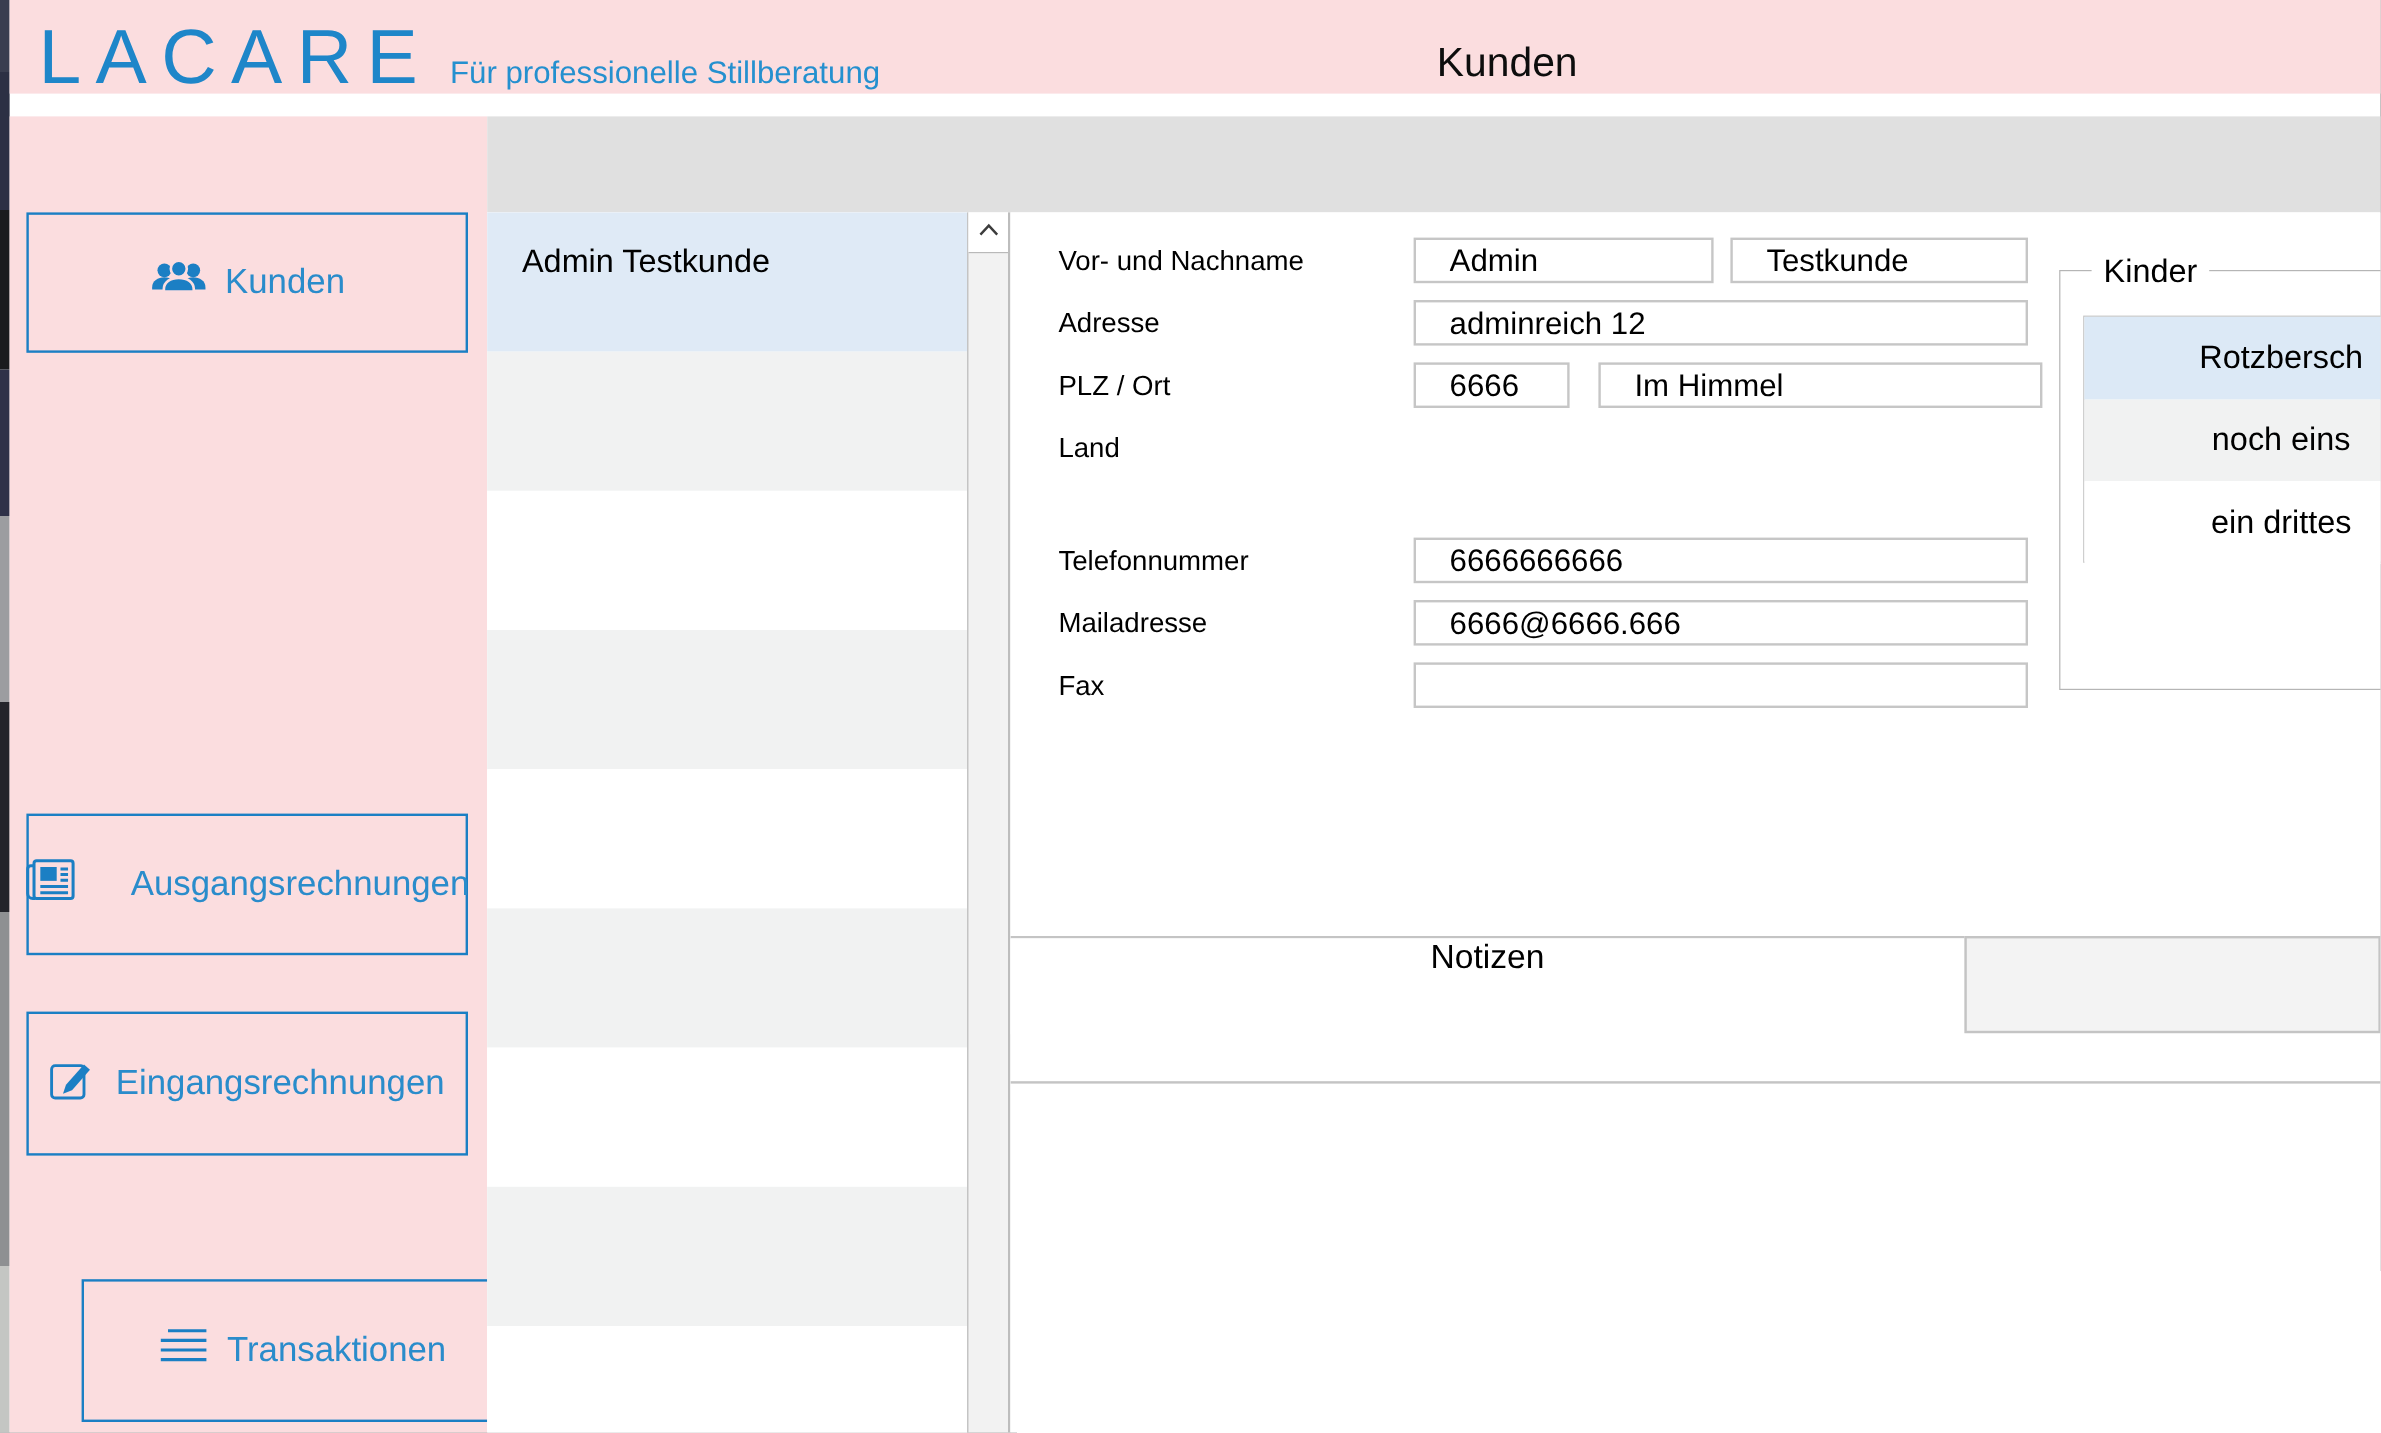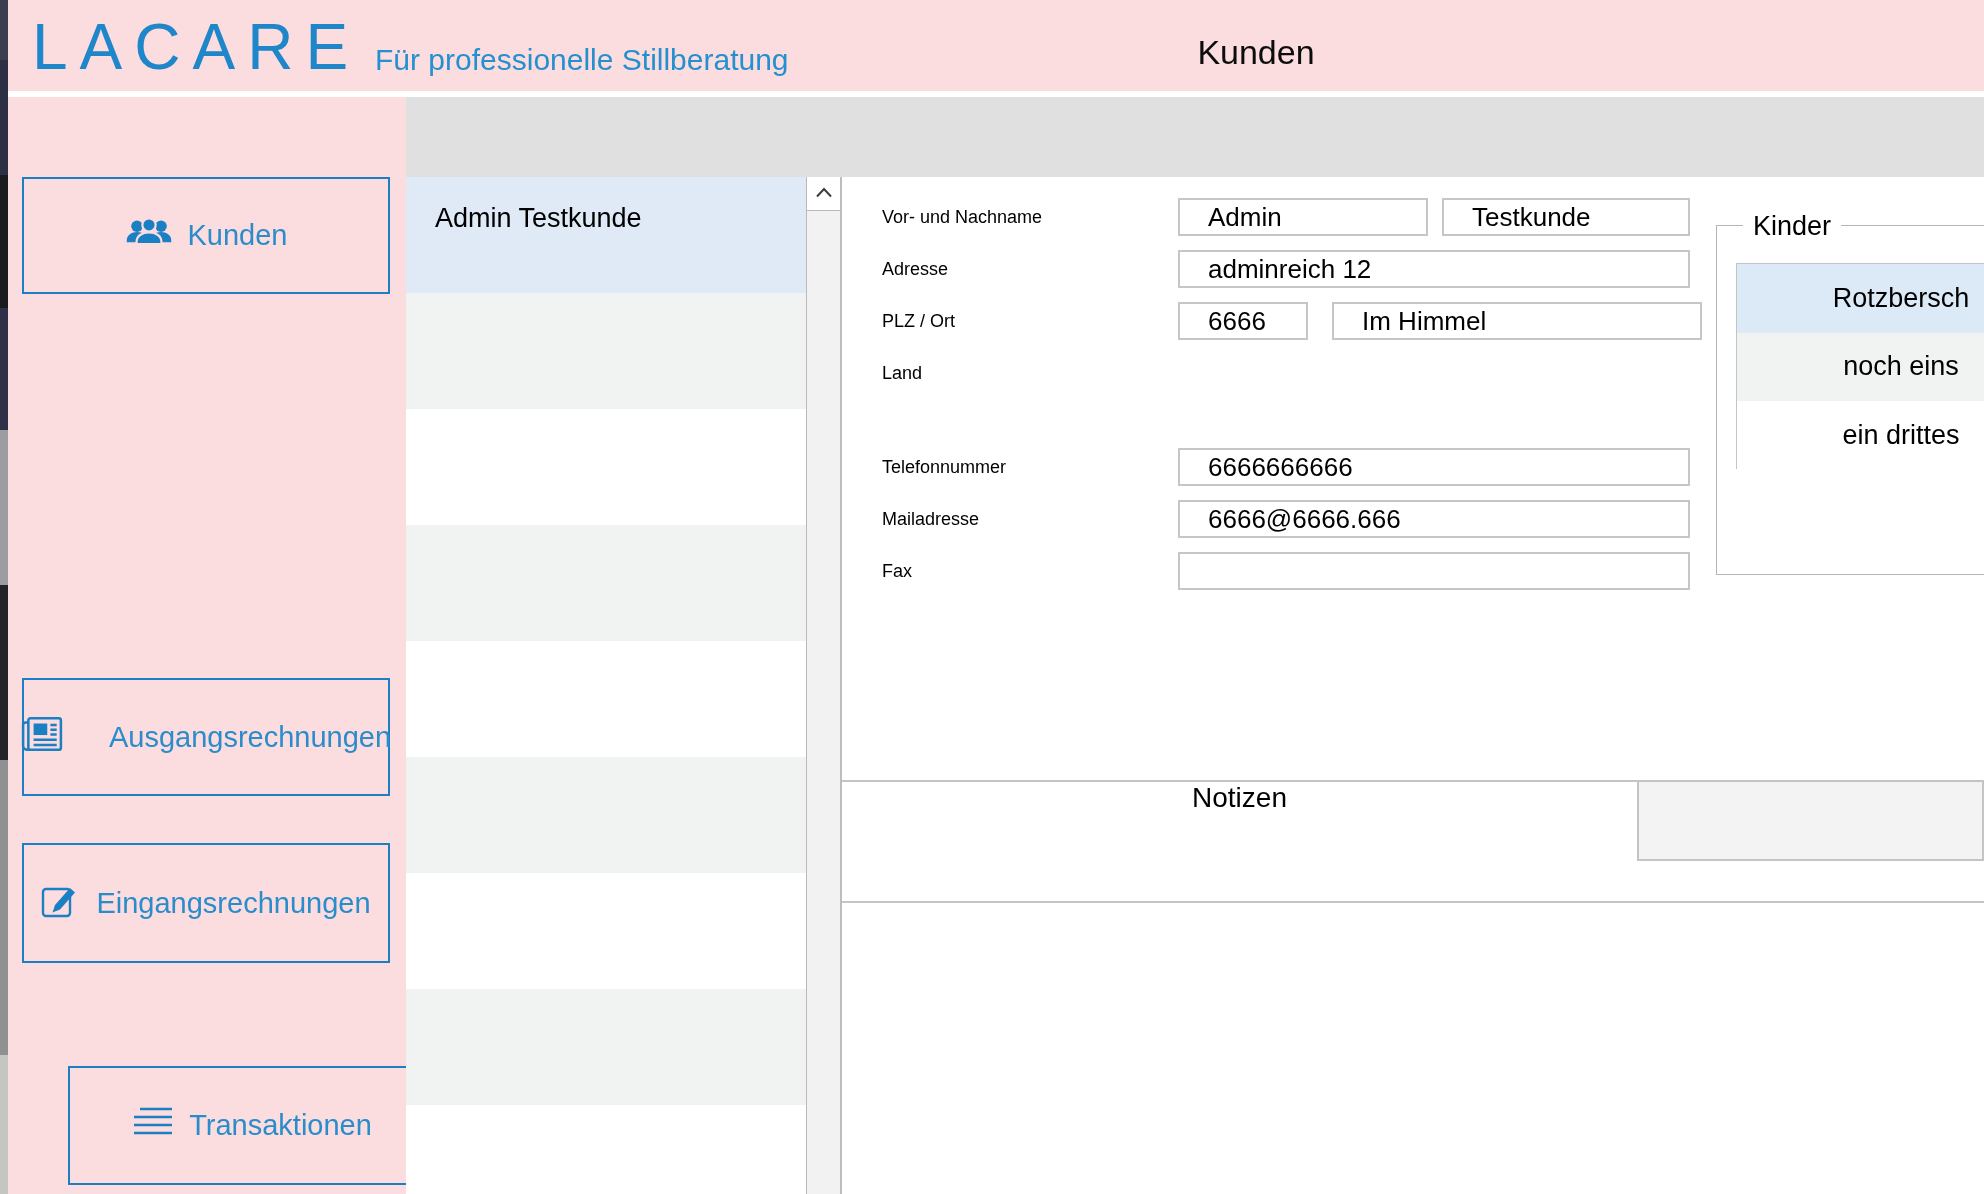--- a/index.html
+++ b/index.html
@@ -14,24 +14,24 @@
   .es1{height:60px;background:#3a3e50;}
   .es2{height:115px;background:#2c3044;}
   .es3{height:133px;background:#1a1b1e;}
   .es4{height:122px;background:#2f3148;}
   .es5{height:155px;background:#9c9da0;}
   .es6{height:175px;background:#23242a;}
   .es7{height:295px;background:#8e9092;}
   .es8{height:139px;background:#c4c6c3;}
 
   
-  .header{position:absolute;left:8px;top:0;width:1976px;height:91px;background:#fbdddf;}
+  .header{position:absolute;left:8px;top:0;width:1976px;height:78px;background:#fbdddf;}
   .logo{position:absolute;left:24px;top:4px;font-size:64px;line-height:86px;
         letter-spacing:12px;color:#1e86c9;font-weight:400;}
-  .tagline{position:absolute;left:367px;top:40px;font-size:30px;line-height:40px;color:#2590cf;}
+  .tagline{position:absolute;left:367px;top:40px;font-size:26px;line-height:40px;color:#2590cf;}
   .page-title{position:absolute;left:1098px;top:32px;width:300px;text-align:center;
         font-size:34px;line-height:40px;color:#0d0d0d;font-weight:500;}
 
   
   .sidebar{position:absolute;left:8px;top:97px;width:398px;height:1097px;background:#fbdddf;}
   .nav-btn{position:absolute;left:14px;width:368px;border:2px solid #1b7fc4;background:transparent;
         display:flex;align-items:center;justify-content:center;gap:15px;
         color:#2a8ccb;font-size:29px;cursor:pointer;font-family:inherit;}
   .nav-btn svg{flex:0 0 auto;}
   #btn-kunden{top:80px;height:117px;}
@@ -51,21 +51,21 @@
   .list-row.cut{height:89px;}
 
   
   .scrollbar{position:absolute;left:806px;top:177px;width:36px;height:1017px;background:#f2f2f2;
         border-left:1px solid #b9b9b9;border-right:2px solid #bdbdbd;}
   .scroll-up{height:34px;background:#fff;border-bottom:1px solid #b9b9b9;
         display:flex;align-items:center;justify-content:center;cursor:pointer;}
 
   
   .content{position:absolute;left:842px;top:177px;width:1142px;height:1017px;background:#fff;overflow:hidden;}
-  .f-label{position:absolute;left:40px;width:290px;font-size:18px;line-height:32px;color:#000;}
+  .f-label{position:absolute;left:40px;width:290px;font-size:23px;line-height:32px;color:#000;}
   .f-input{position:absolute;height:38px;border:2px solid #c6c6c6;background:#fff;
         font-size:26px;padding:0 28px;font-family:inherit;color:#000;outline:none;}
   #lb-name{top:24px;}   #in-vor{left:336px;top:21px;width:250px;} #in-nach{left:600px;top:21px;width:248px;}
   #lb-adr{top:76px;}    #in-adr{left:336px;top:73px;width:512px;}
   #lb-plz{top:128px;}   #in-plz{left:336px;top:125px;width:130px;} #in-ort{left:458px;top:125px;width:370px;margin-left:32px;}
   #lb-land{top:180px;}  #in-land{left:336px;top:177px;width:512px;}
   #lb-tel{top:274px;}   #in-tel{left:336px;top:271px;width:512px;}
   #lb-mail{top:326px;}  #in-mail{left:336px;top:323px;width:512px;}
   #lb-fax{top:378px;}   #in-fax{left:336px;top:375px;width:512px;}
 

